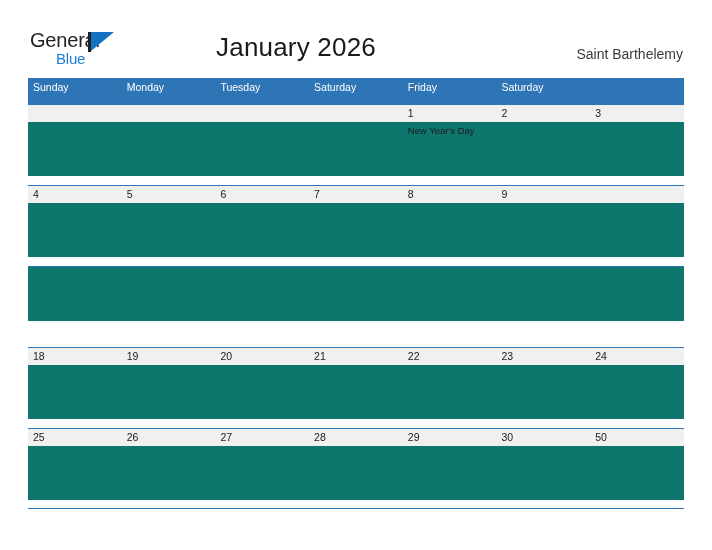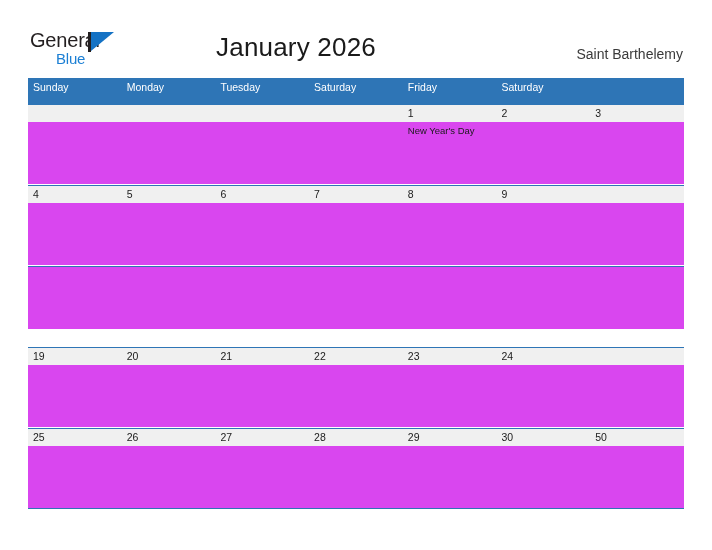--- a/index.html
+++ b/index.html
@@ -148,22 +148,22 @@
     left: 5px;
     top: 1px;
     font-size: 10.5px;
     line-height: 15px;
     color: #1a1a1a;
   }
 
   .event-band {
     display: flex;
     width: 656px;
-    height: 62px;
-    background: #d946ef;
+    height: 54px;
+    background: #0f766e;
   }
   .event-cell {
     width: 93.714px;
     flex: 0 0 93.714px;
     box-sizing: border-box;
     padding: 3px 4px 0 5px;
   }
   .event-text {
     font-size: 9.5px;
     line-height: 12px;
@@ -282,20 +282,23 @@
       <div class="event-cell"></div>
       <div class="event-cell"></div>
       <div class="event-cell"></div>
       <div class="event-cell"></div>
     </div>
   </div>
 
   <div class="week-row">
     <div class="date-band">
       <div class="day-cell">
+          <span class="day-num">18</span>
+        </div>
+      <div class="day-cell">
           <span class="day-num">19</span>
         </div>
       <div class="day-cell">
           <span class="day-num">20</span>
         </div>
       <div class="day-cell">
           <span class="day-num">21</span>
         </div>
       <div class="day-cell">
           <span class="day-num">22</span>

